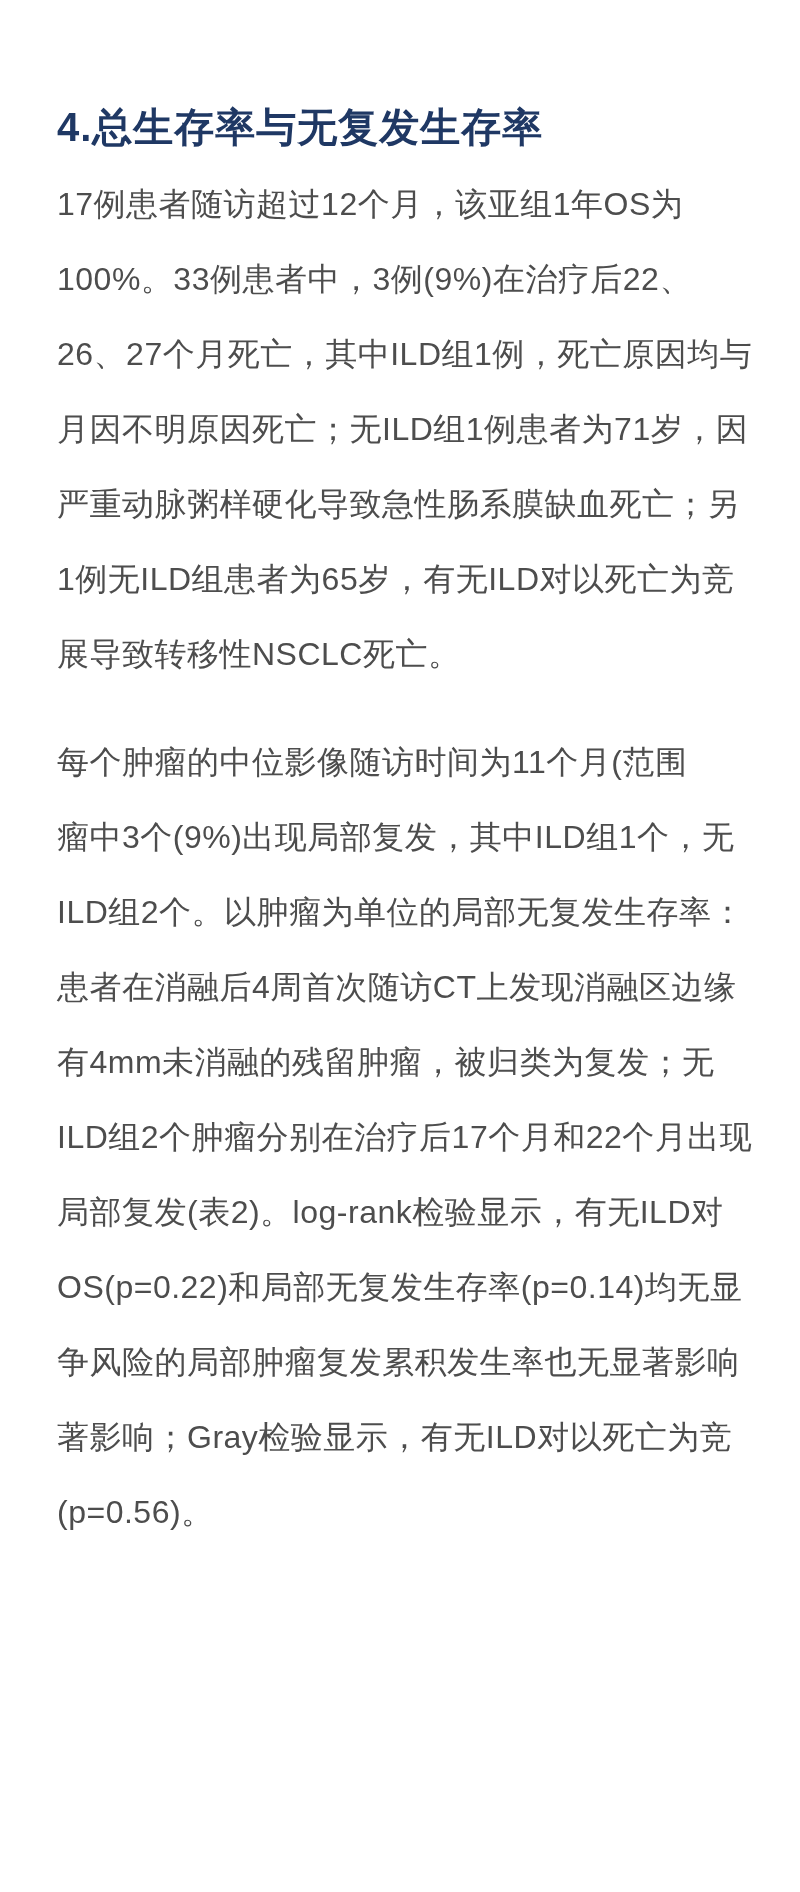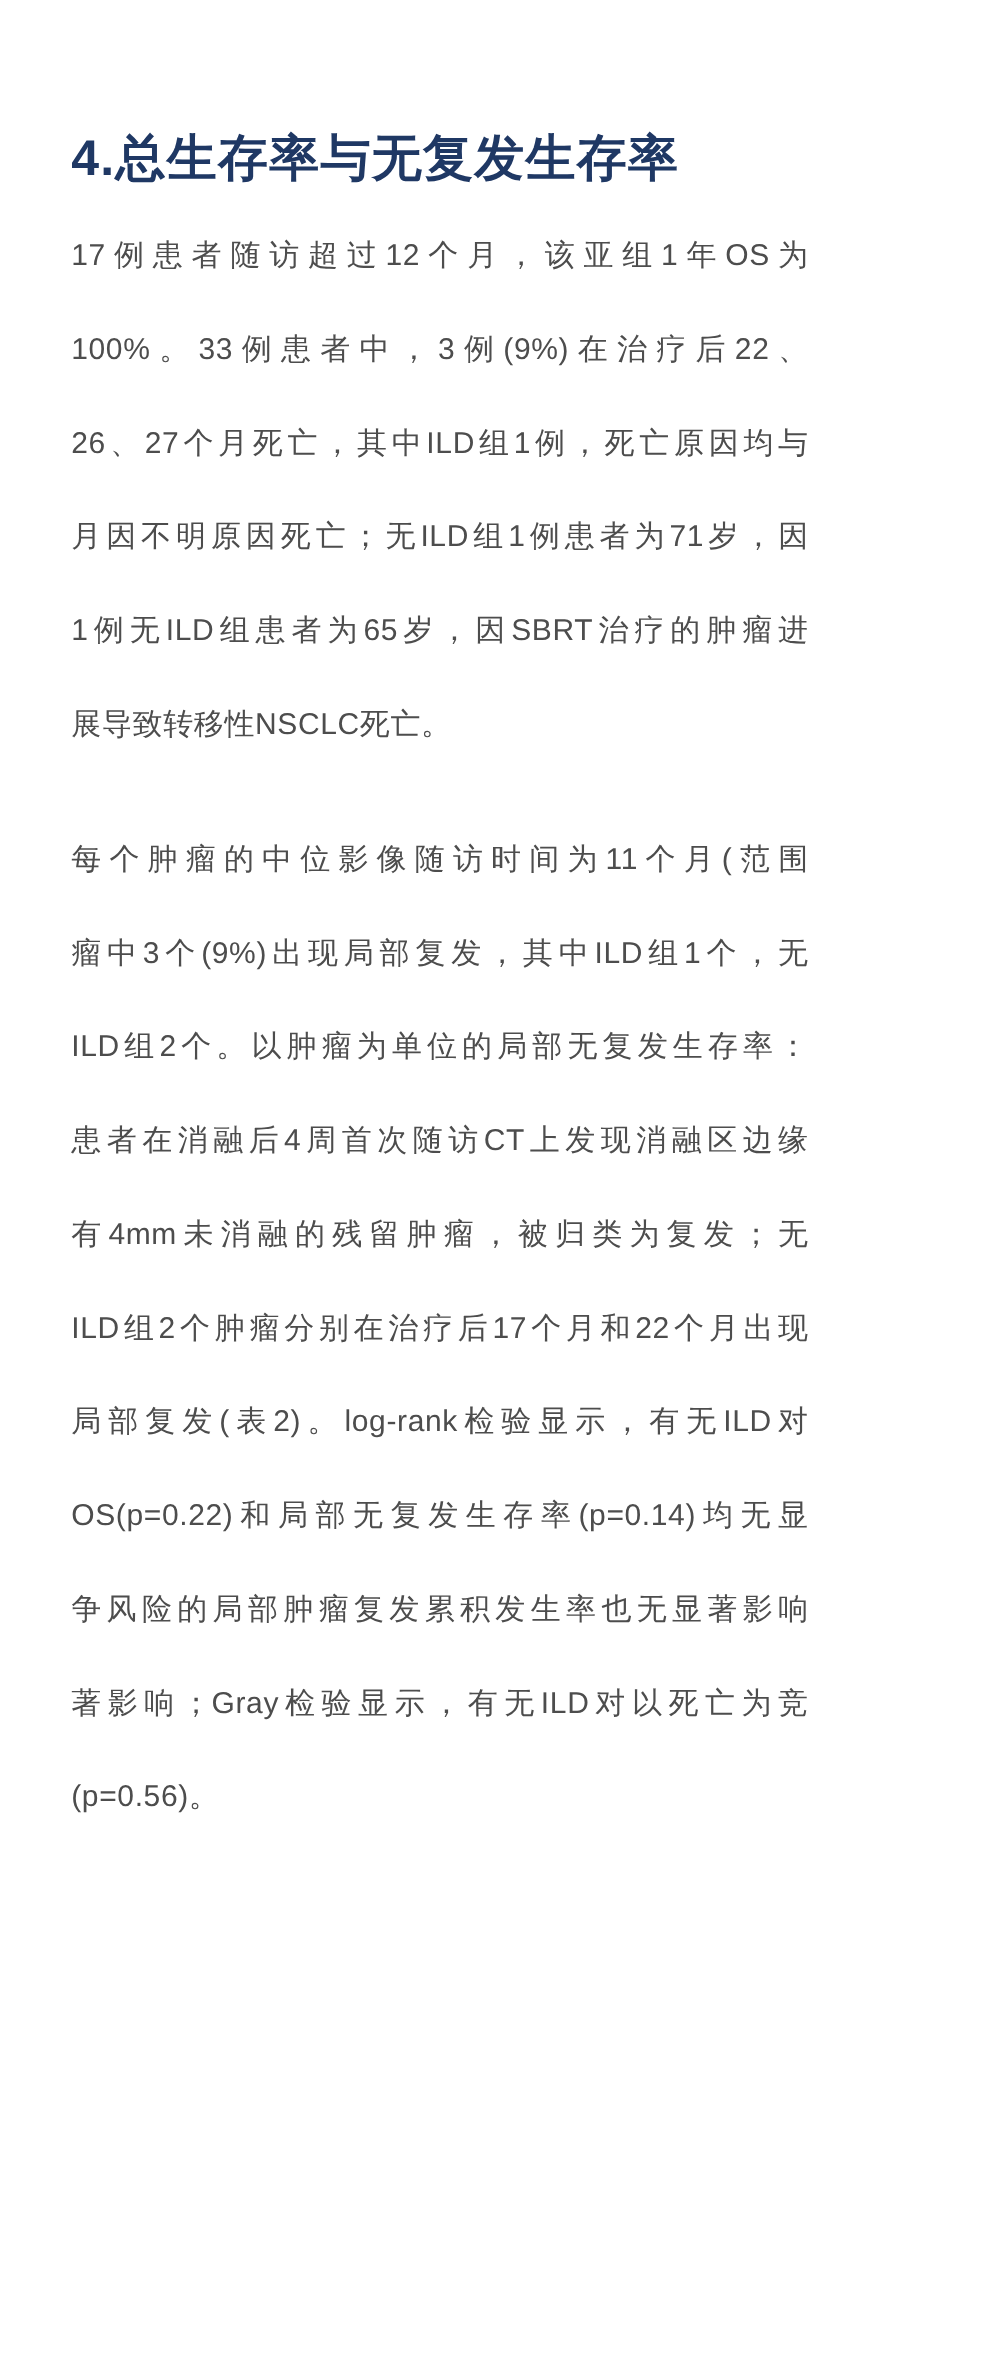--- a/index.html
+++ b/index.html
@@ -29,21 +29,21 @@
     color: #1f3864;
     letter-spacing: 1px;
   }
   .paragraph {
     margin: 0;
     padding: 0;
   }
   .paragraph.p1 { margin-top: 14px; }
   .paragraph.p2 { margin-top: 33px; }
   .line {
-    font-size: 24px;
+    font-size: 32px;
     line-height: 75px;
     height: 75px;
     color: #4d4d4d;
     text-align: justify;
     text-align-last: justify;
     letter-spacing: 0.5px;
     white-space: nowrap;
   }
   .line.last {
     text-align: left;
@@ -54,21 +54,22 @@
 <body>
 
 <div class="page">
   <h1 class="section-heading">4.总生存率与无复发生存率</h1>
 
   <div class="paragraph p1">
       <div class="line">17例患者随访超过12个月，该亚组1年OS为</div>
       <div class="line">100%。33例患者中，3例(9%)在治疗后22、</div>
       <div class="line">26、27个月死亡，其中ILD组1例，死亡原因均与</div>
       <div class="line">月因不明原因死亡；无ILD组1例患者为71岁，因</div>
-      <div class="line">1例无ILD组患者为65岁，因SBRT治疗的肿瘤进</div>
+      <div class="line">严重动脉粥样硬化导致急性肠系膜缺血死亡；另</div>
+      <div class="line">1例无ILD组患者为65岁，有无ILD对以死亡为竞</div>
       <div class="line last">展导致转移性NSCLC死亡。</div>
     </div>
 
   <div class="paragraph p2">
       <div class="line">每个肿瘤的中位影像随访时间为11个月(范围</div>
       <div class="line">瘤中3个(9%)出现局部复发，其中ILD组1个，无</div>
       <div class="line">ILD组2个。以肿瘤为单位的局部无复发生存率：</div>
       <div class="line">患者在消融后4周首次随访CT上发现消融区边缘</div>
       <div class="line">有4mm未消融的残留肿瘤，被归类为复发；无</div>
       <div class="line">ILD组2个肿瘤分别在治疗后17个月和22个月出现</div>

